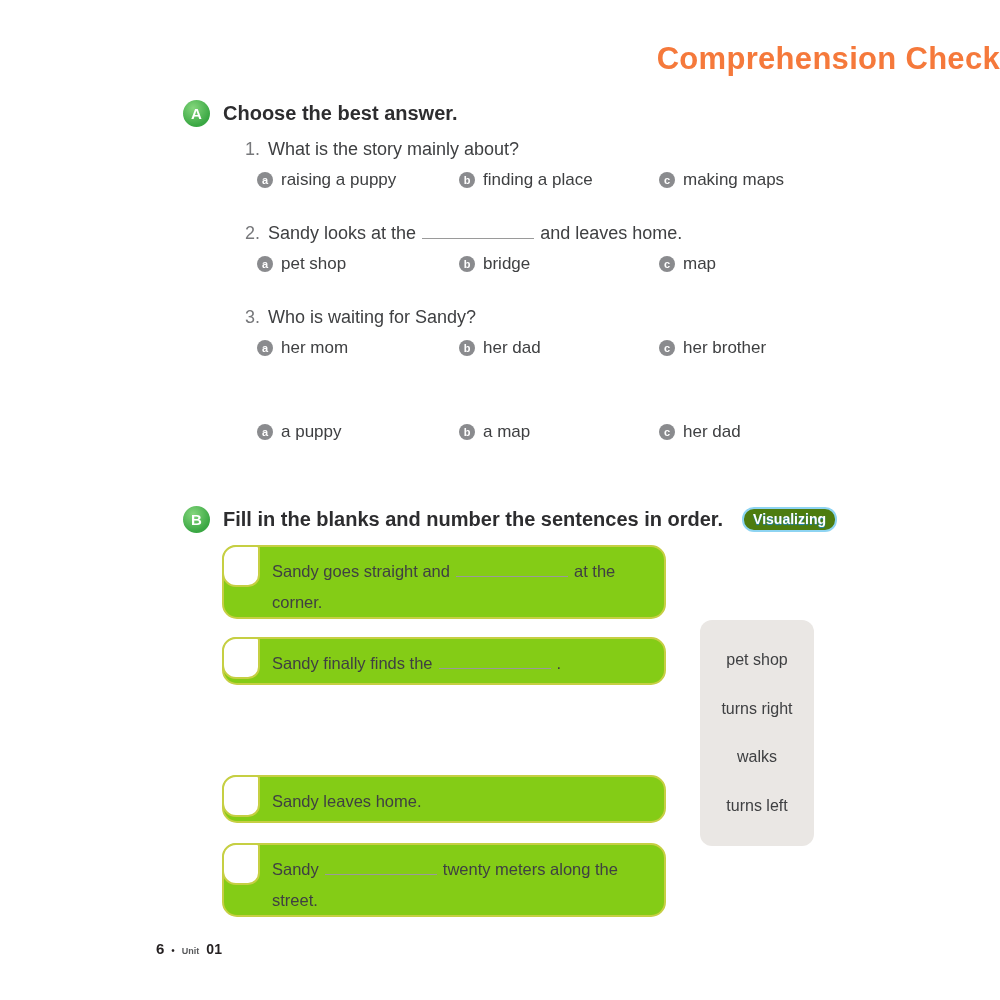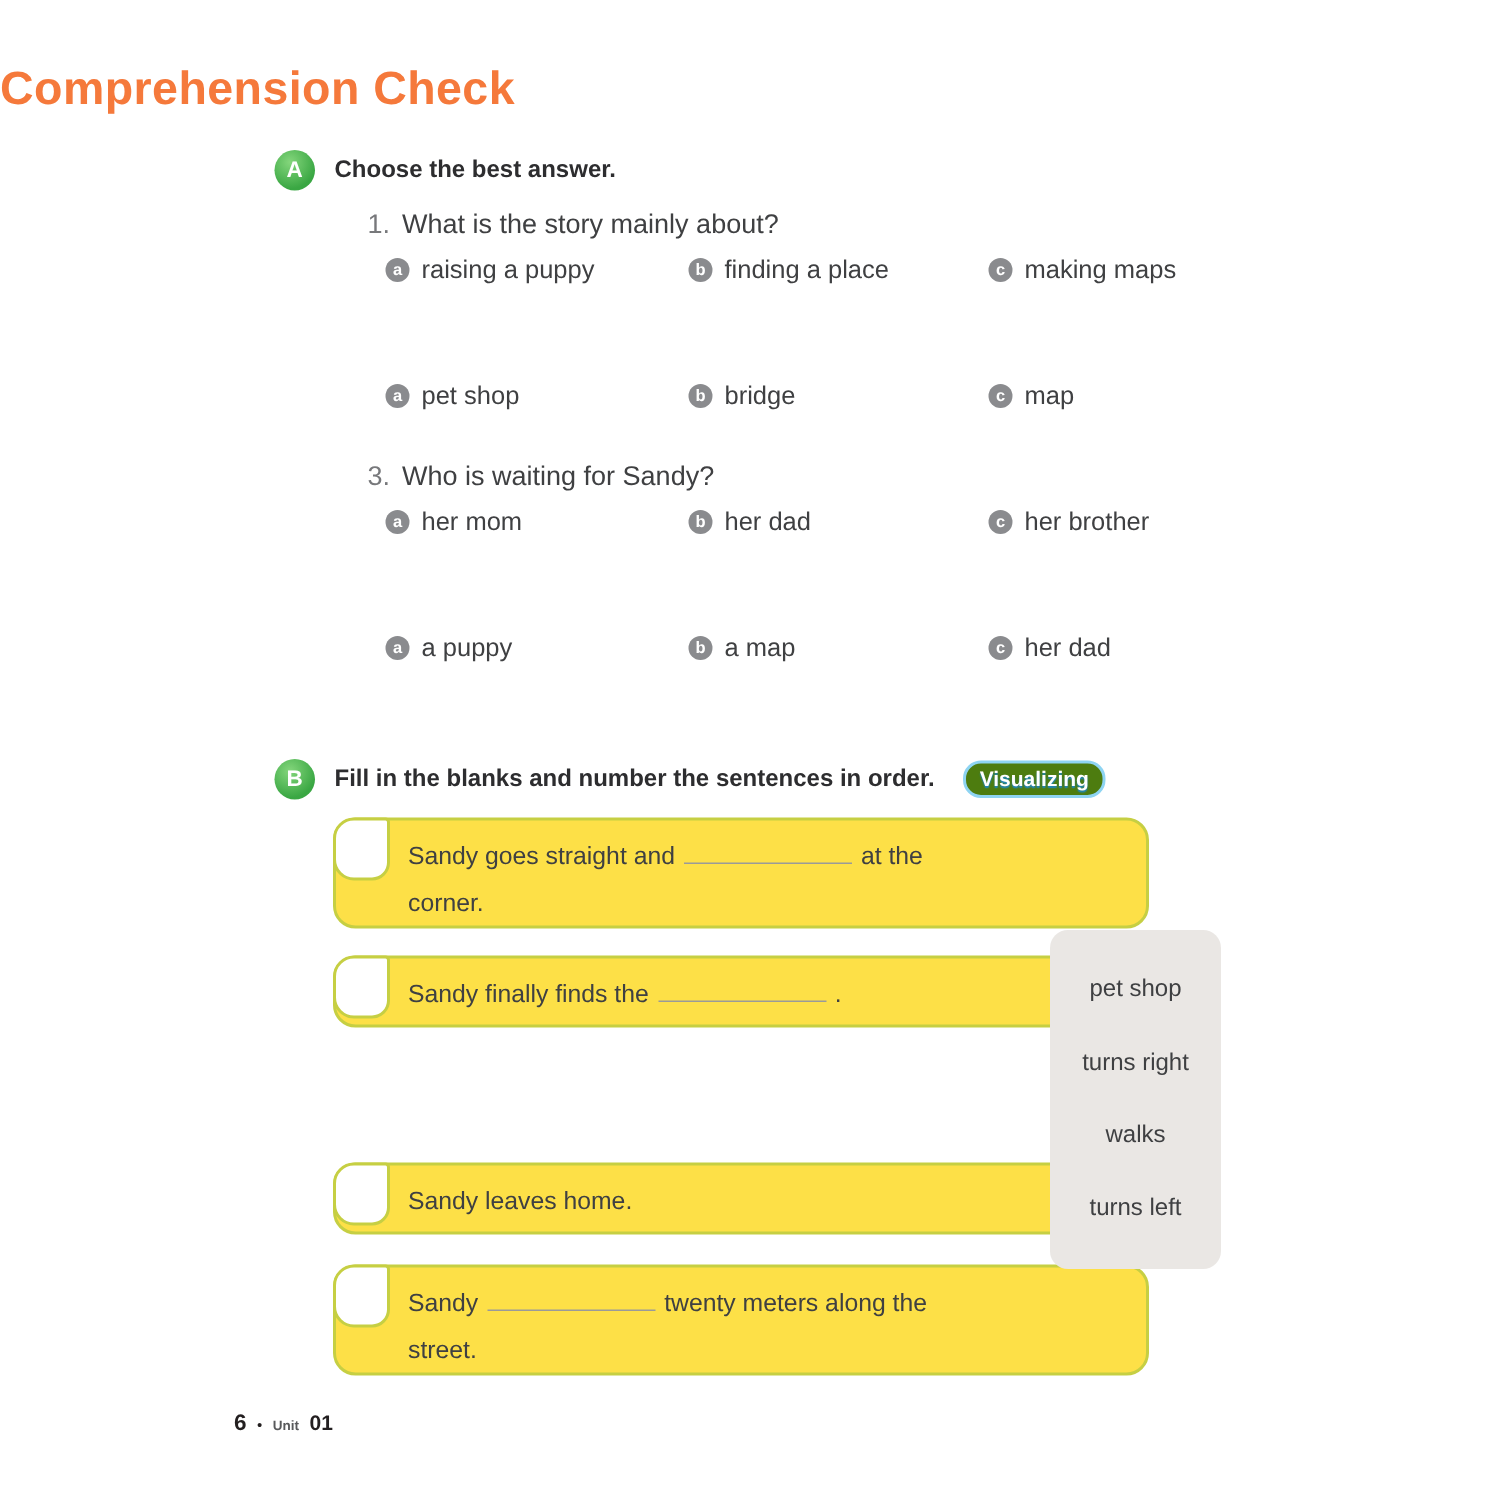--- a/index.html
+++ b/index.html
@@ -1,51 +1,51 @@
 <!DOCTYPE html>
 <html><head>
 <meta charset="utf-8">
 <style>
   html,body{margin:0;padding:0;background:#fff;}
   .page{
     position:relative;width:1000px;height:1000px;background:#ffffff;
     font-family:"Liberation Sans",sans-serif;color:#404042;overflow:hidden;
   }
   .title{
-    position:absolute;top:41px;left:0;width:100%;text-align:left;
+    position:absolute;top:41px;left:0;width:100%;text-align:right;
     font-size:31px;font-weight:bold;color:#f5793b;letter-spacing:.3px;
   }
   .section-header{position:absolute;left:183px;display:flex;align-items:center;gap:13px;}
   .marker{
     width:27px;height:27px;border-radius:50%;flex:0 0 27px;
     background:radial-gradient(circle at 38% 30%, #84d67c, #3aa743 70%);
     color:#fff;font-weight:bold;font-size:15px;
     display:flex;align-items:center;justify-content:center;
   }
-  .heading{font-size:16px;font-weight:bold;color:#2d2d2f;}
+  .heading{font-size:20px;font-weight:bold;color:#2d2d2f;}
   .badge{
     font-size:14px;font-weight:bold;color:#fff;background:#4d7c0f;
     padding:2px 9px 3px;border-radius:12px;border:2px solid #8ed4f2;
     text-shadow:0 1px 1px #1d86c8;margin-left:6px;
   }
   .question{position:absolute;left:0;width:100%;height:70px;margin-left:12px;}
   .q-line{position:absolute;left:233px;top:0;font-size:18px;white-space:nowrap;color:#3f4042;}
   .q-num{color:#77787b;margin-right:8px;}
   .opts{position:absolute;top:31px;left:0;width:100%;height:24px;}
   .opt{position:absolute;top:0;white-space:nowrap;font-size:17px;display:flex;align-items:center;gap:8px;color:#3f4042;}
   .opt.c1{left:245px;} .opt.c2{left:447px;} .opt.c3{left:647px;}
   .opt-marker{
     width:16px;height:16px;border-radius:50%;background:#8a8b8e;color:#fff;
     font-size:11px;font-weight:bold;display:inline-flex;align-items:center;justify-content:center;
     flex:0 0 16px;
   }
   .blank{display:inline-block;width:112px;height:15px;border-bottom:1.6px solid #9a9a9a;margin:0 6px;vertical-align:baseline;}
   .sbox{
-    position:absolute;left:222px;width:544px;box-sizing:border-box;
-    background:#fde047;border:2px solid #c6cf43;border-radius:15px;
+    position:absolute;left:222px;width:444px;box-sizing:border-box;
+    background:#84cc16;border:2px solid #c6cf43;border-radius:15px;
   }
   .slot{
     position:absolute;top:-2px;left:-2px;width:38px;height:42px;box-sizing:border-box;
     background:#fff;border:2px solid #c6cf43;border-radius:14px 3px 12px 14px;
   }
   .sbox-text{position:absolute;left:48px;top:9px;width:382px;font-size:16.5px;line-height:31px;color:#3f4042;}
   .word-bank{
     position:absolute;left:700px;top:620px;width:114px;height:226px;box-sizing:border-box;
     background:#eae7e4;border-radius:12px;display:flex;flex-direction:column;
     align-items:center;justify-content:space-evenly;font-size:16px;color:#3f4042;
@@ -86,20 +86,21 @@
           <span>finding a place</span>
         </span>
       <span class="opt c3">
           <span class="opt-marker">c</span>
           <span>making maps</span>
         </span>
     </div>
   </div>
 
   <div class="question" id="q1">
+    <div class="q-line"><span class="q-num">2.</span><span>Sandy looks at the</span><span class="blank"></span><span>and leaves home.</span></div>
     <div class="opts">
       <span class="opt c1">
           <span class="opt-marker">a</span>
           <span>pet shop</span>
         </span>
       <span class="opt c2">
           <span class="opt-marker">b</span>
           <span>bridge</span>
         </span>
       <span class="opt c3">

